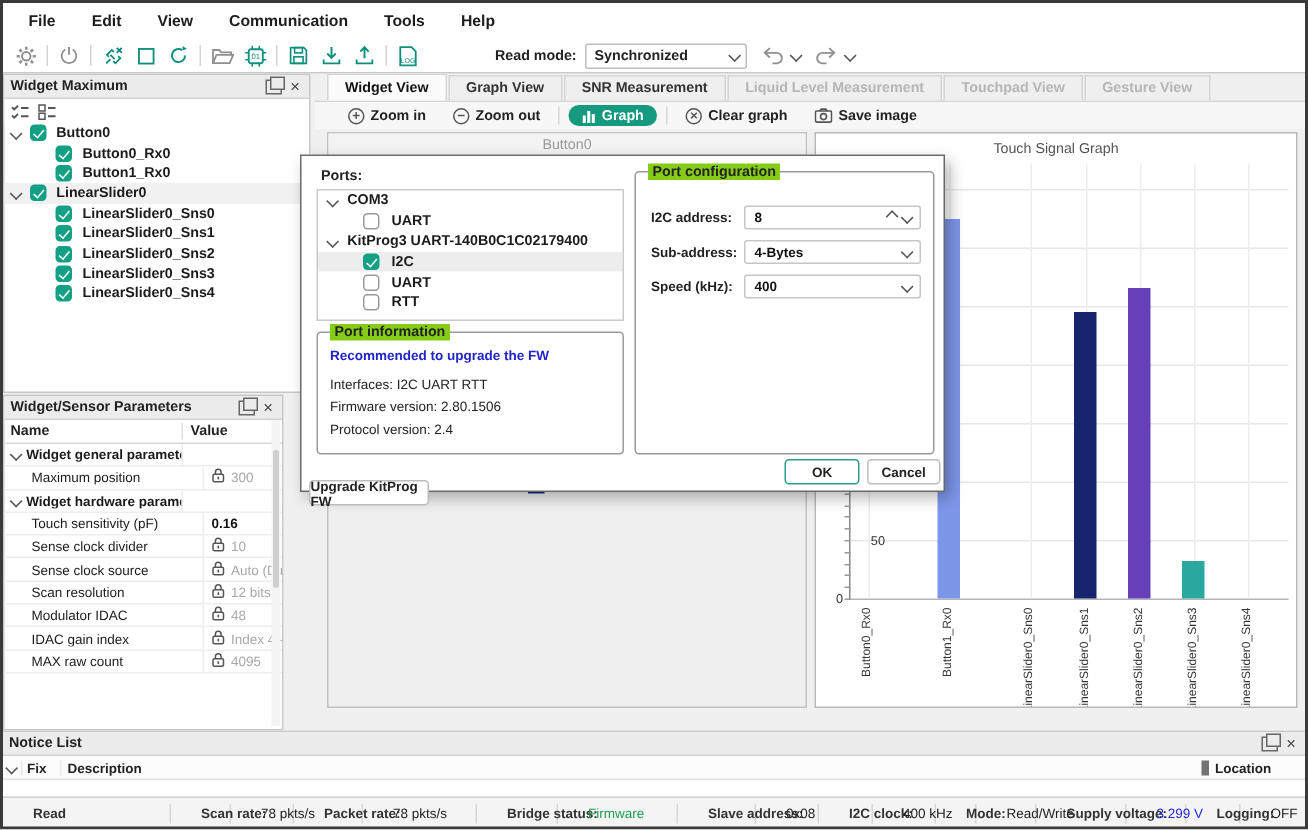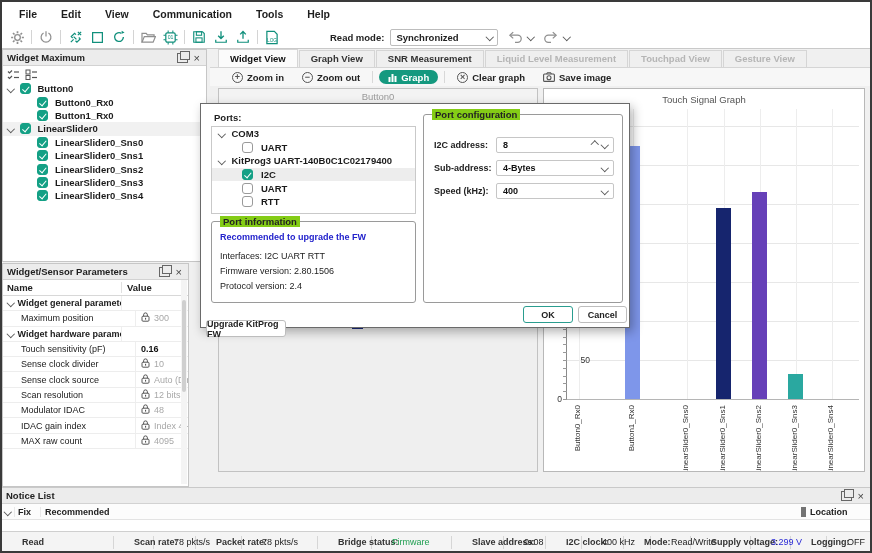--- a/index.html
+++ b/index.html
@@ -538,21 +538,21 @@
     <div class="panel-title">
       <span class="t">Notice List</span>
       <span class="float-ic"></span>
       <span class="close-ic">×</span>
     </div>
     <div class="notice-head">
       <span style="width:12px;display:flex;justify-content:center;">
           <span class="chev"></span>
         </span>
       <span style="width:22px;border-left:1px solid #e8e8e8;padding-left:3px;">Fix</span>
-      <span style="flex:1;border-left:1px solid #e8e8e8;padding-left:4px;">Recommended</span>
+      <span style="flex:1;border-left:1px solid #e8e8e8;padding-left:4px;">Description</span>
       <span style="width:60px;border-left:5px solid #737373;padding-left:4px;">Location</span>
     </div>
   </div>
 
   <div class="statusbar" id="statusbar">
       <span class="sb-cell lab" style="width: 112px;">Read</span>
       <span class="sb-cell lab" style="width: 40px;">Scan rate:</span>
       <span class="sb-cell" style="width: 42px;">78 pkts/s</span>
       <span class="sb-cell lab" style="width: 46px;">Packet rate:</span>
       <span class="sb-cell" style="width: 76px;">78 pkts/s</span>

